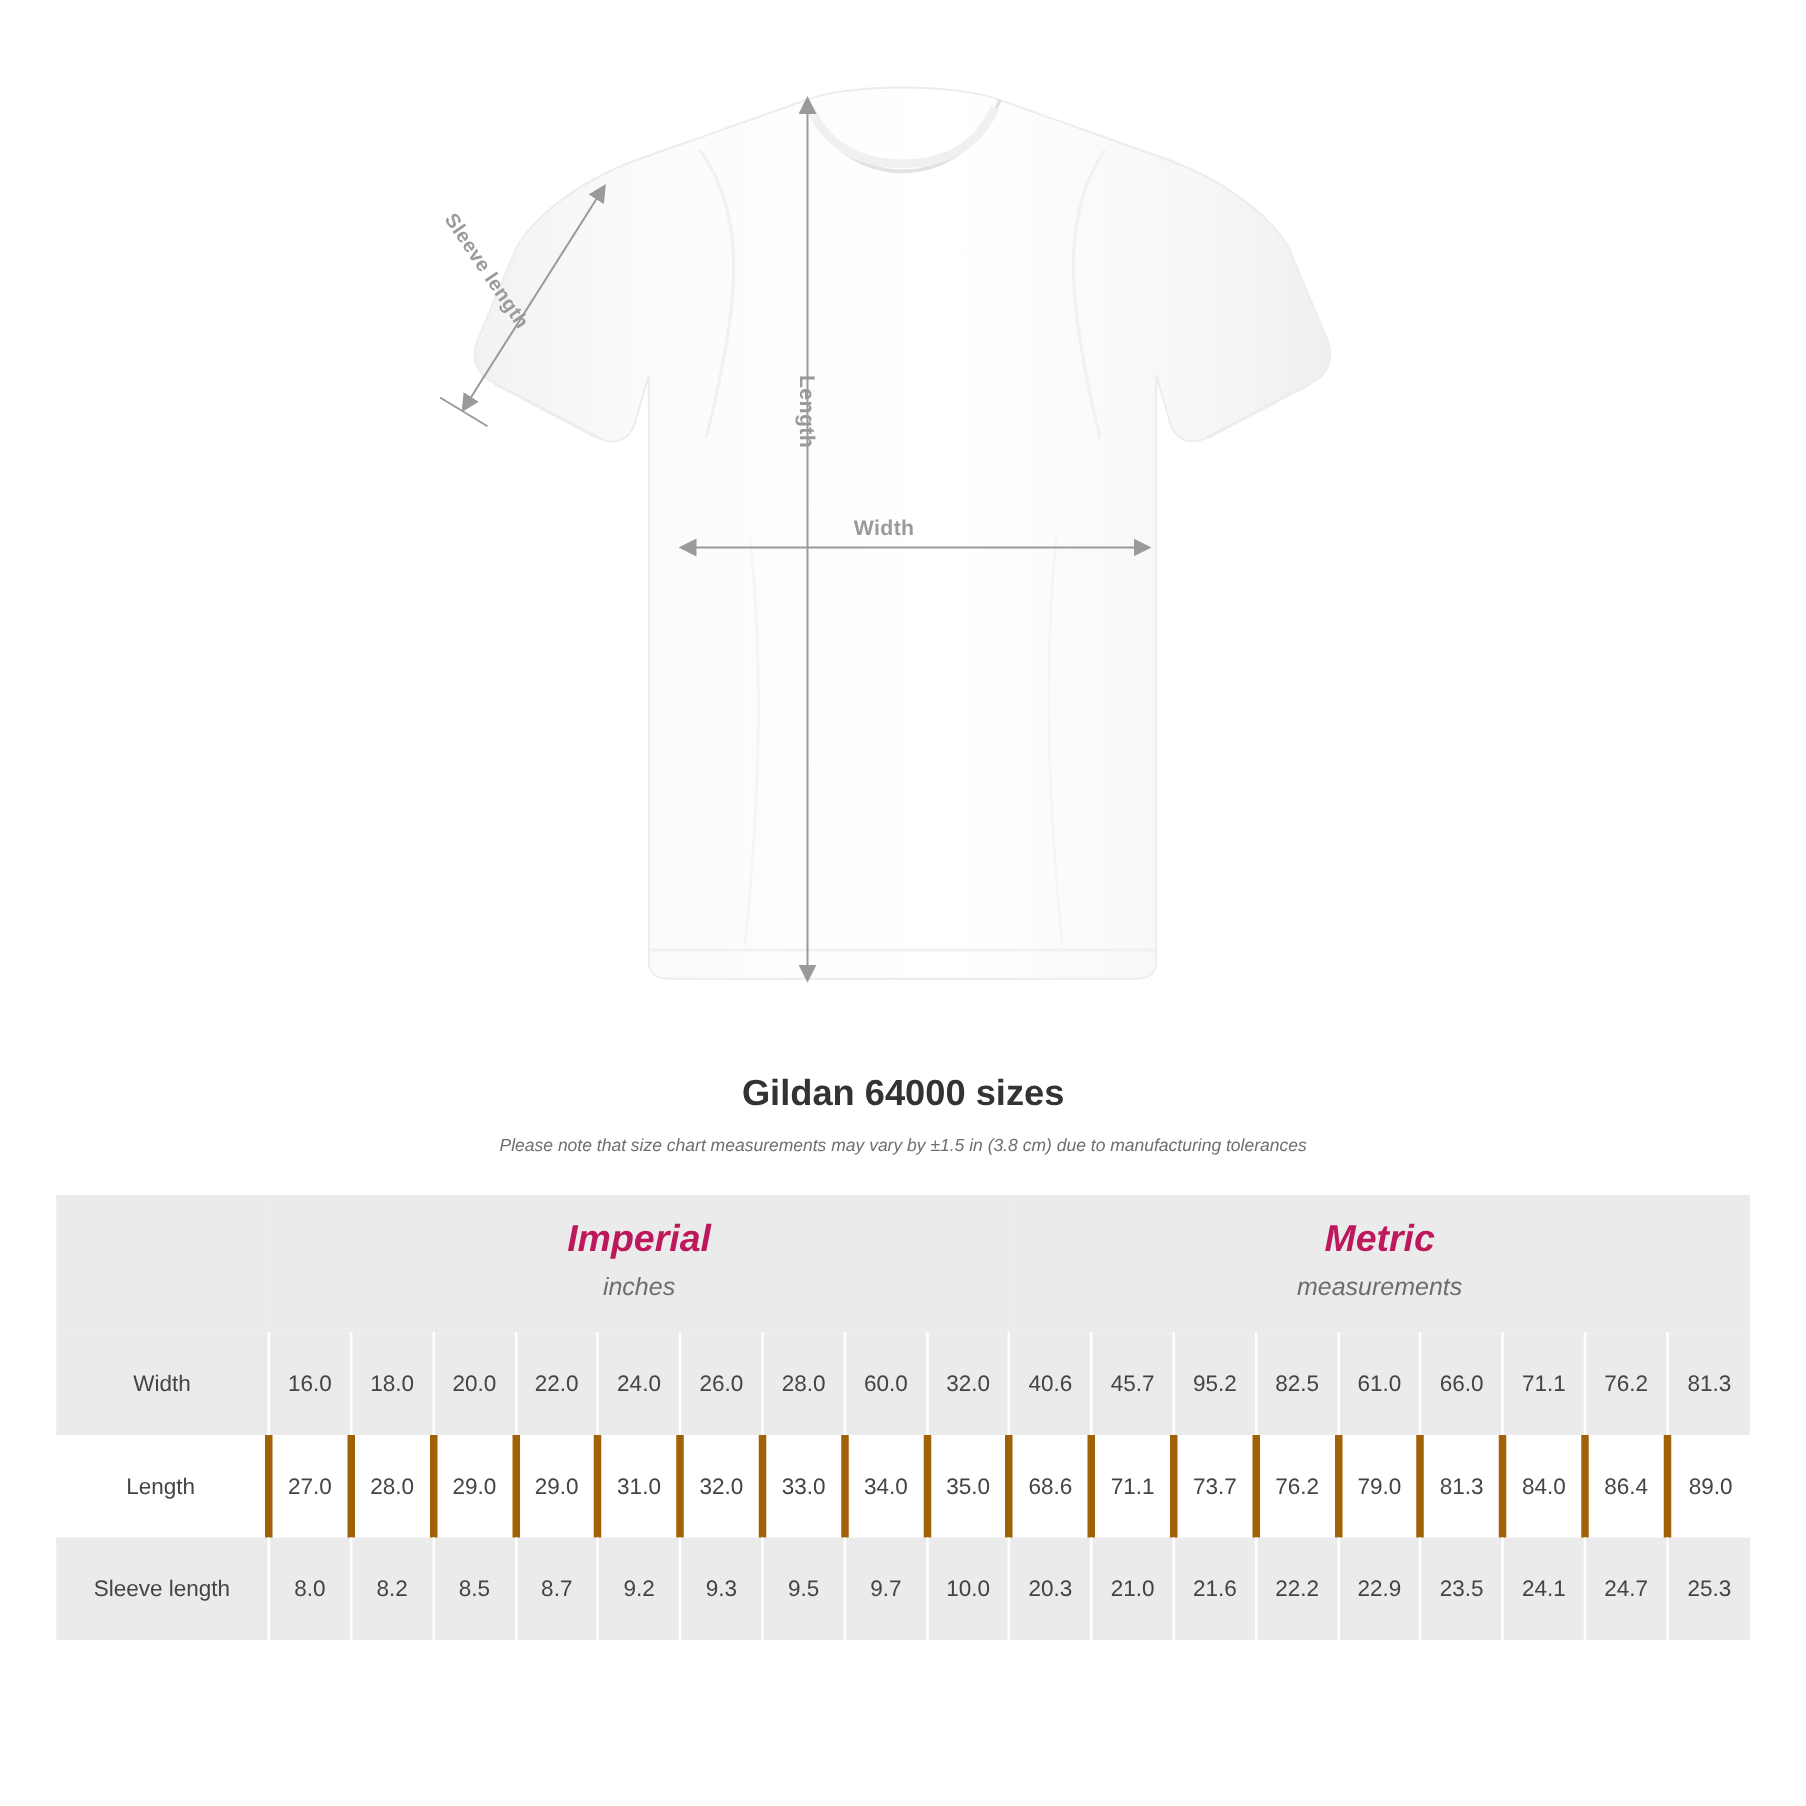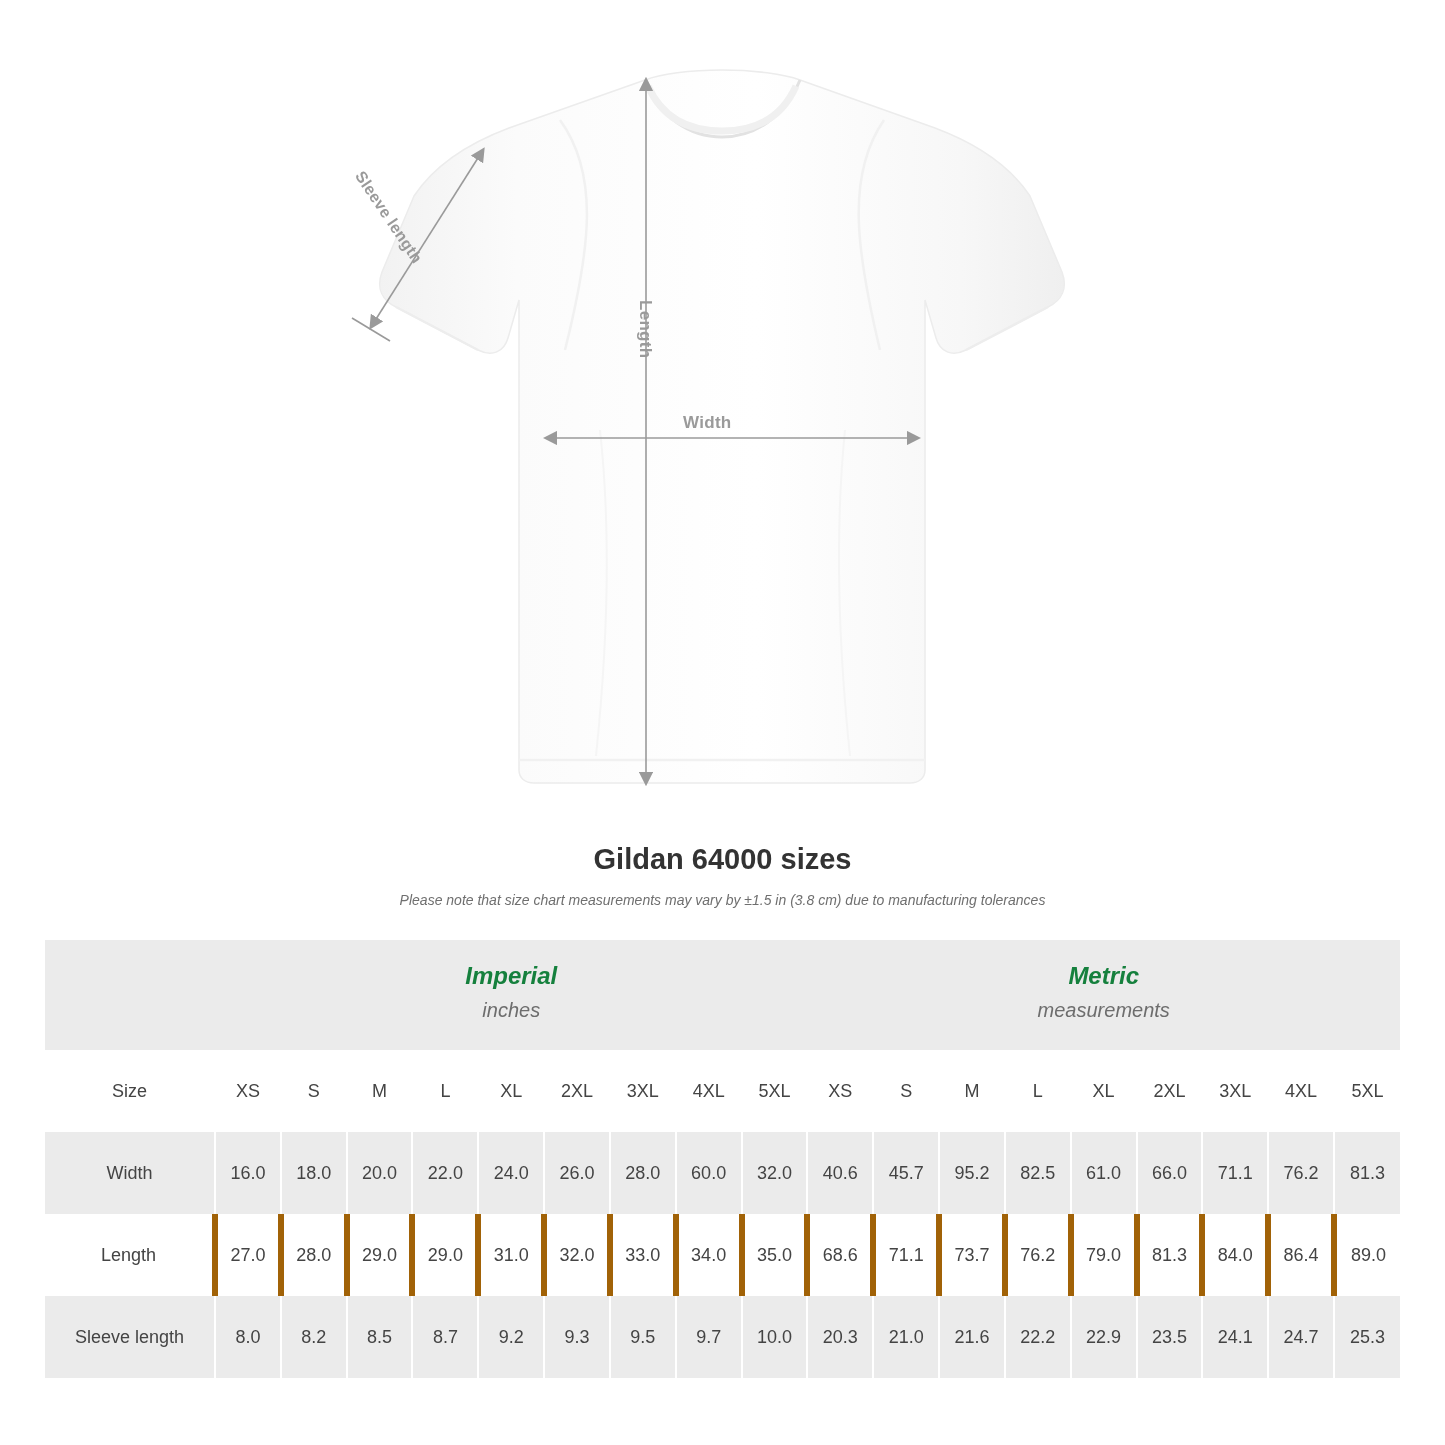--- a/index.html
+++ b/index.html
@@ -58,21 +58,21 @@
     white-space: nowrap;
     font-size: 16px;
   }
 
   
   .chart-title {
     text-align: center;
     font-size: 29px;
     font-weight: bold;
     color: #333333;
-    margin: 13px 0 0 0;
+    margin: 29px 0 0 0;
   }
   .chart-note {
     text-align: center;
     font-size: 14px;
     font-style: italic;
     color: #6f6f6f;
     margin: 16px 0 0 0;
   }
 
   
@@ -88,24 +88,24 @@
     text-align: center;
     vertical-align: middle;
     font-weight: normal;
   }
   .unit-row td {
     background: #ebebeb;
     height: 110px;
     padding: 0;
   }
   .unit-name {
-    font-size: 24px;
+    font-size: 30px;
     font-style: italic;
     font-weight: bold;
-    color: #15803d;
+    color: #be185d;
     line-height: 1.25;
   }
   .unit-sub {
     font-size: 20px;
     font-style: italic;
     color: #6d6d6d;
     line-height: 1.9;
   }
   .head-row td {
     background: #ffffff;
@@ -253,41 +253,20 @@
           <td colspan="9">
             <div class="unit-name">Imperial</div>
             <div class="unit-sub">inches</div>
           </td>
           <td colspan="9">
             <div class="unit-name">Metric</div>
             <div class="unit-sub">measurements</div>
           </td>
         </tr>
 
-        <tr class="head-row">
-          <td class="rowhead">Size</td>
-          <td class="cell-sep">XS</td>
-          <td class="cell-sep">S</td>
-          <td class="cell-sep">M</td>
-          <td class="cell-sep">L</td>
-          <td class="cell-sep">XL</td>
-          <td class="cell-sep">2XL</td>
-          <td class="cell-sep">3XL</td>
-          <td class="cell-sep">4XL</td>
-          <td class="cell-sep">5XL</td>
-          <td class="cell-sep">XS</td>
-          <td class="cell-sep">S</td>
-          <td class="cell-sep">M</td>
-          <td class="cell-sep">L</td>
-          <td class="cell-sep">XL</td>
-          <td class="cell-sep">2XL</td>
-          <td class="cell-sep">3XL</td>
-          <td class="cell-sep">4XL</td>
-          <td class="cell-sep">5XL</td>
-        </tr>
 
         <tr class="data-row shade">
           <td class="rowhead">Width</td>
           <td class="cell-sep">16.0</td>
           <td class="cell-sep">18.0</td>
           <td class="cell-sep">20.0</td>
           <td class="cell-sep">22.0</td>
           <td class="cell-sep">24.0</td>
           <td class="cell-sep">26.0</td>
           <td class="cell-sep">28.0</td>

